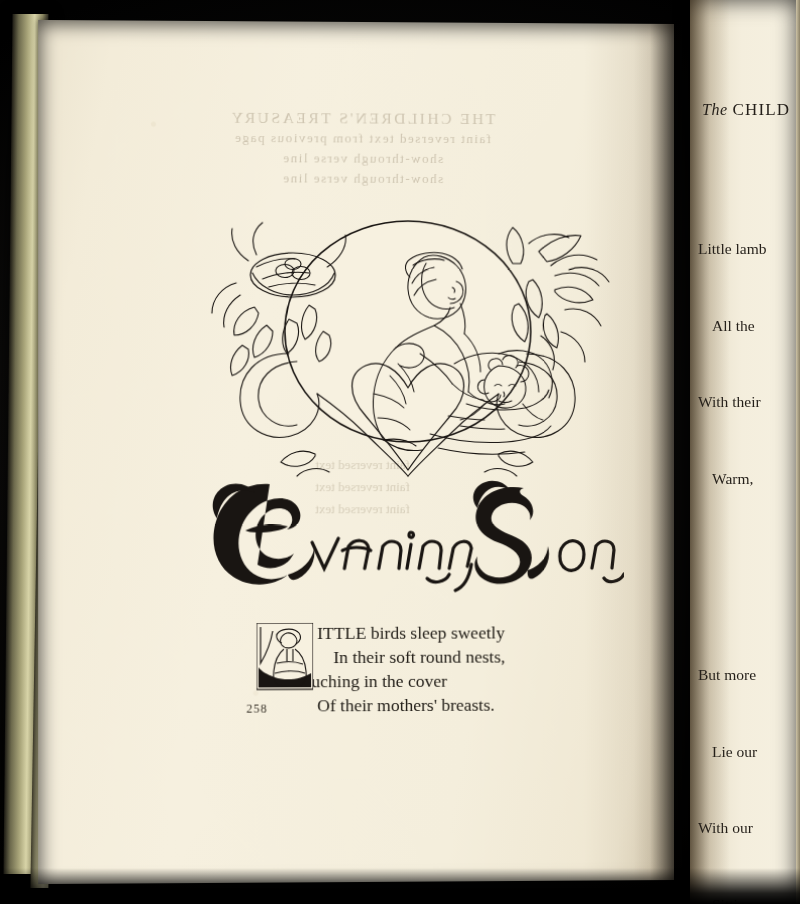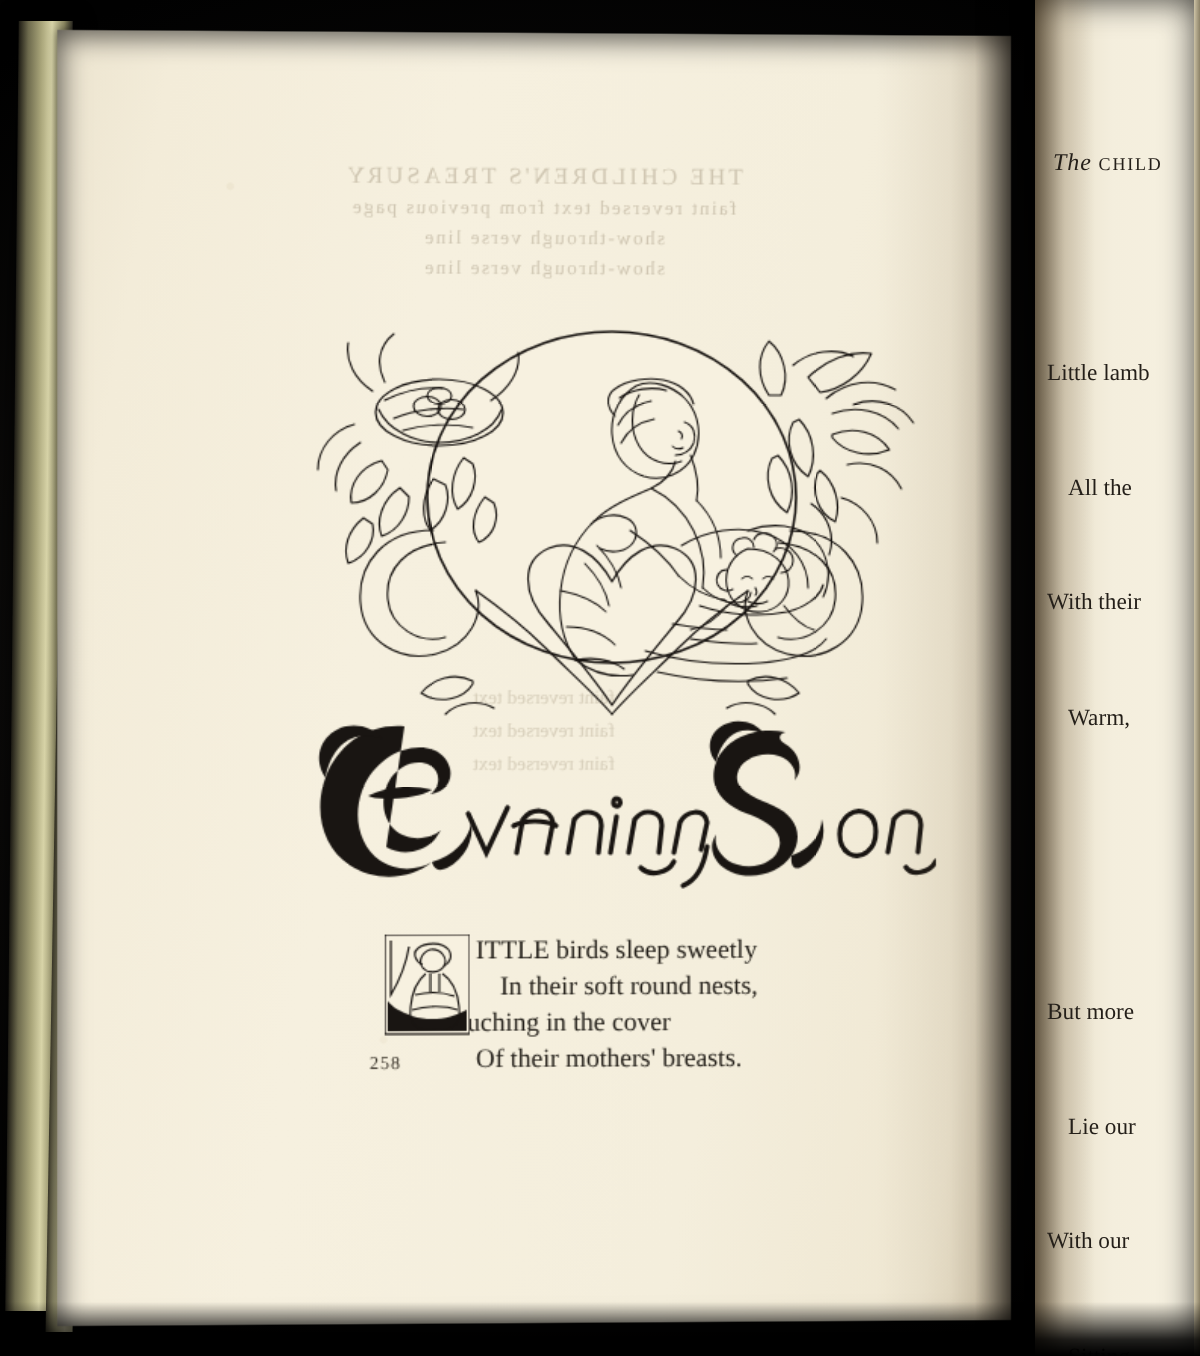--- a/index.html
+++ b/index.html
@@ -202,21 +202,21 @@
     top: 100px;
     font-family: "Liberation Serif", serif;
     font-size: 16px;
     font-style: italic;
     color: #241f19;
     letter-spacing: 0.6px;
     white-space: nowrap;
   }
   .rp-head .caps {
     font-style: normal;
-    font-size: 12px;
+    font-size: 17px;
     letter-spacing: 1.2px;
   }
   .rp-poem {
     position: absolute;
     left: 8px;
     top: 134px;
     width: 120px;
     font-family: "Liberation Serif", serif;
     font-size: 15.5px;
     line-height: 25.5px;

